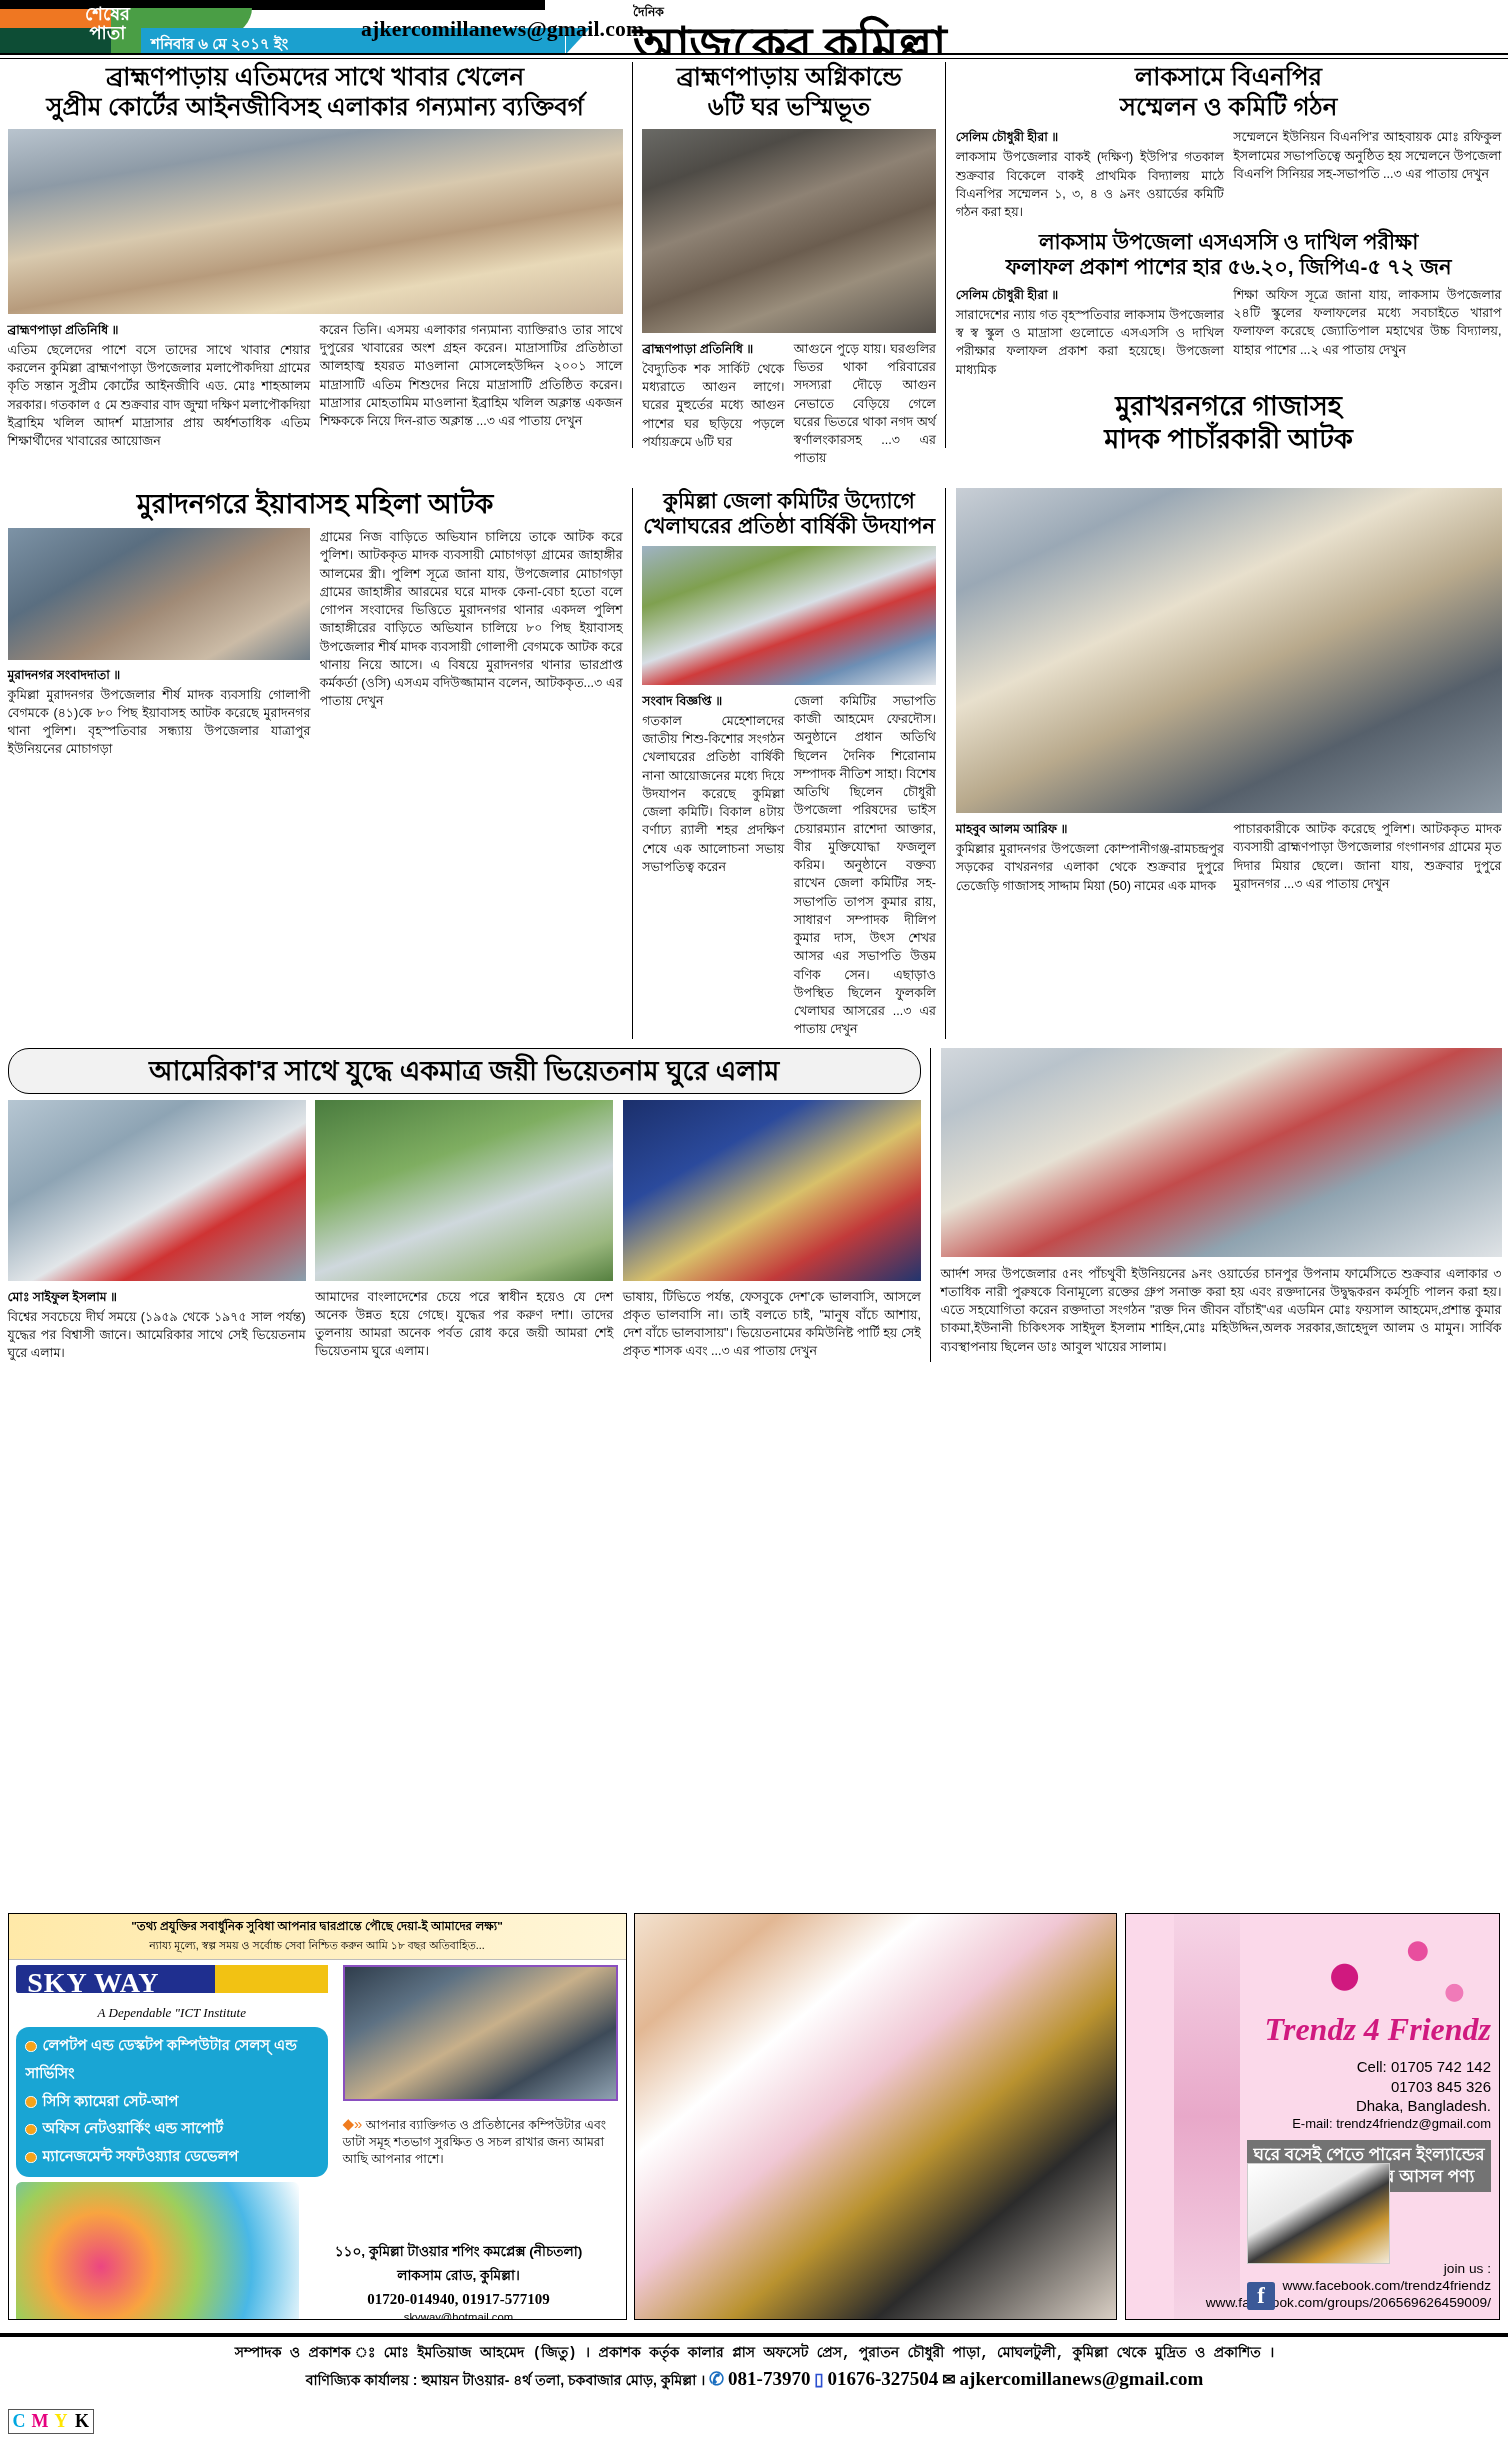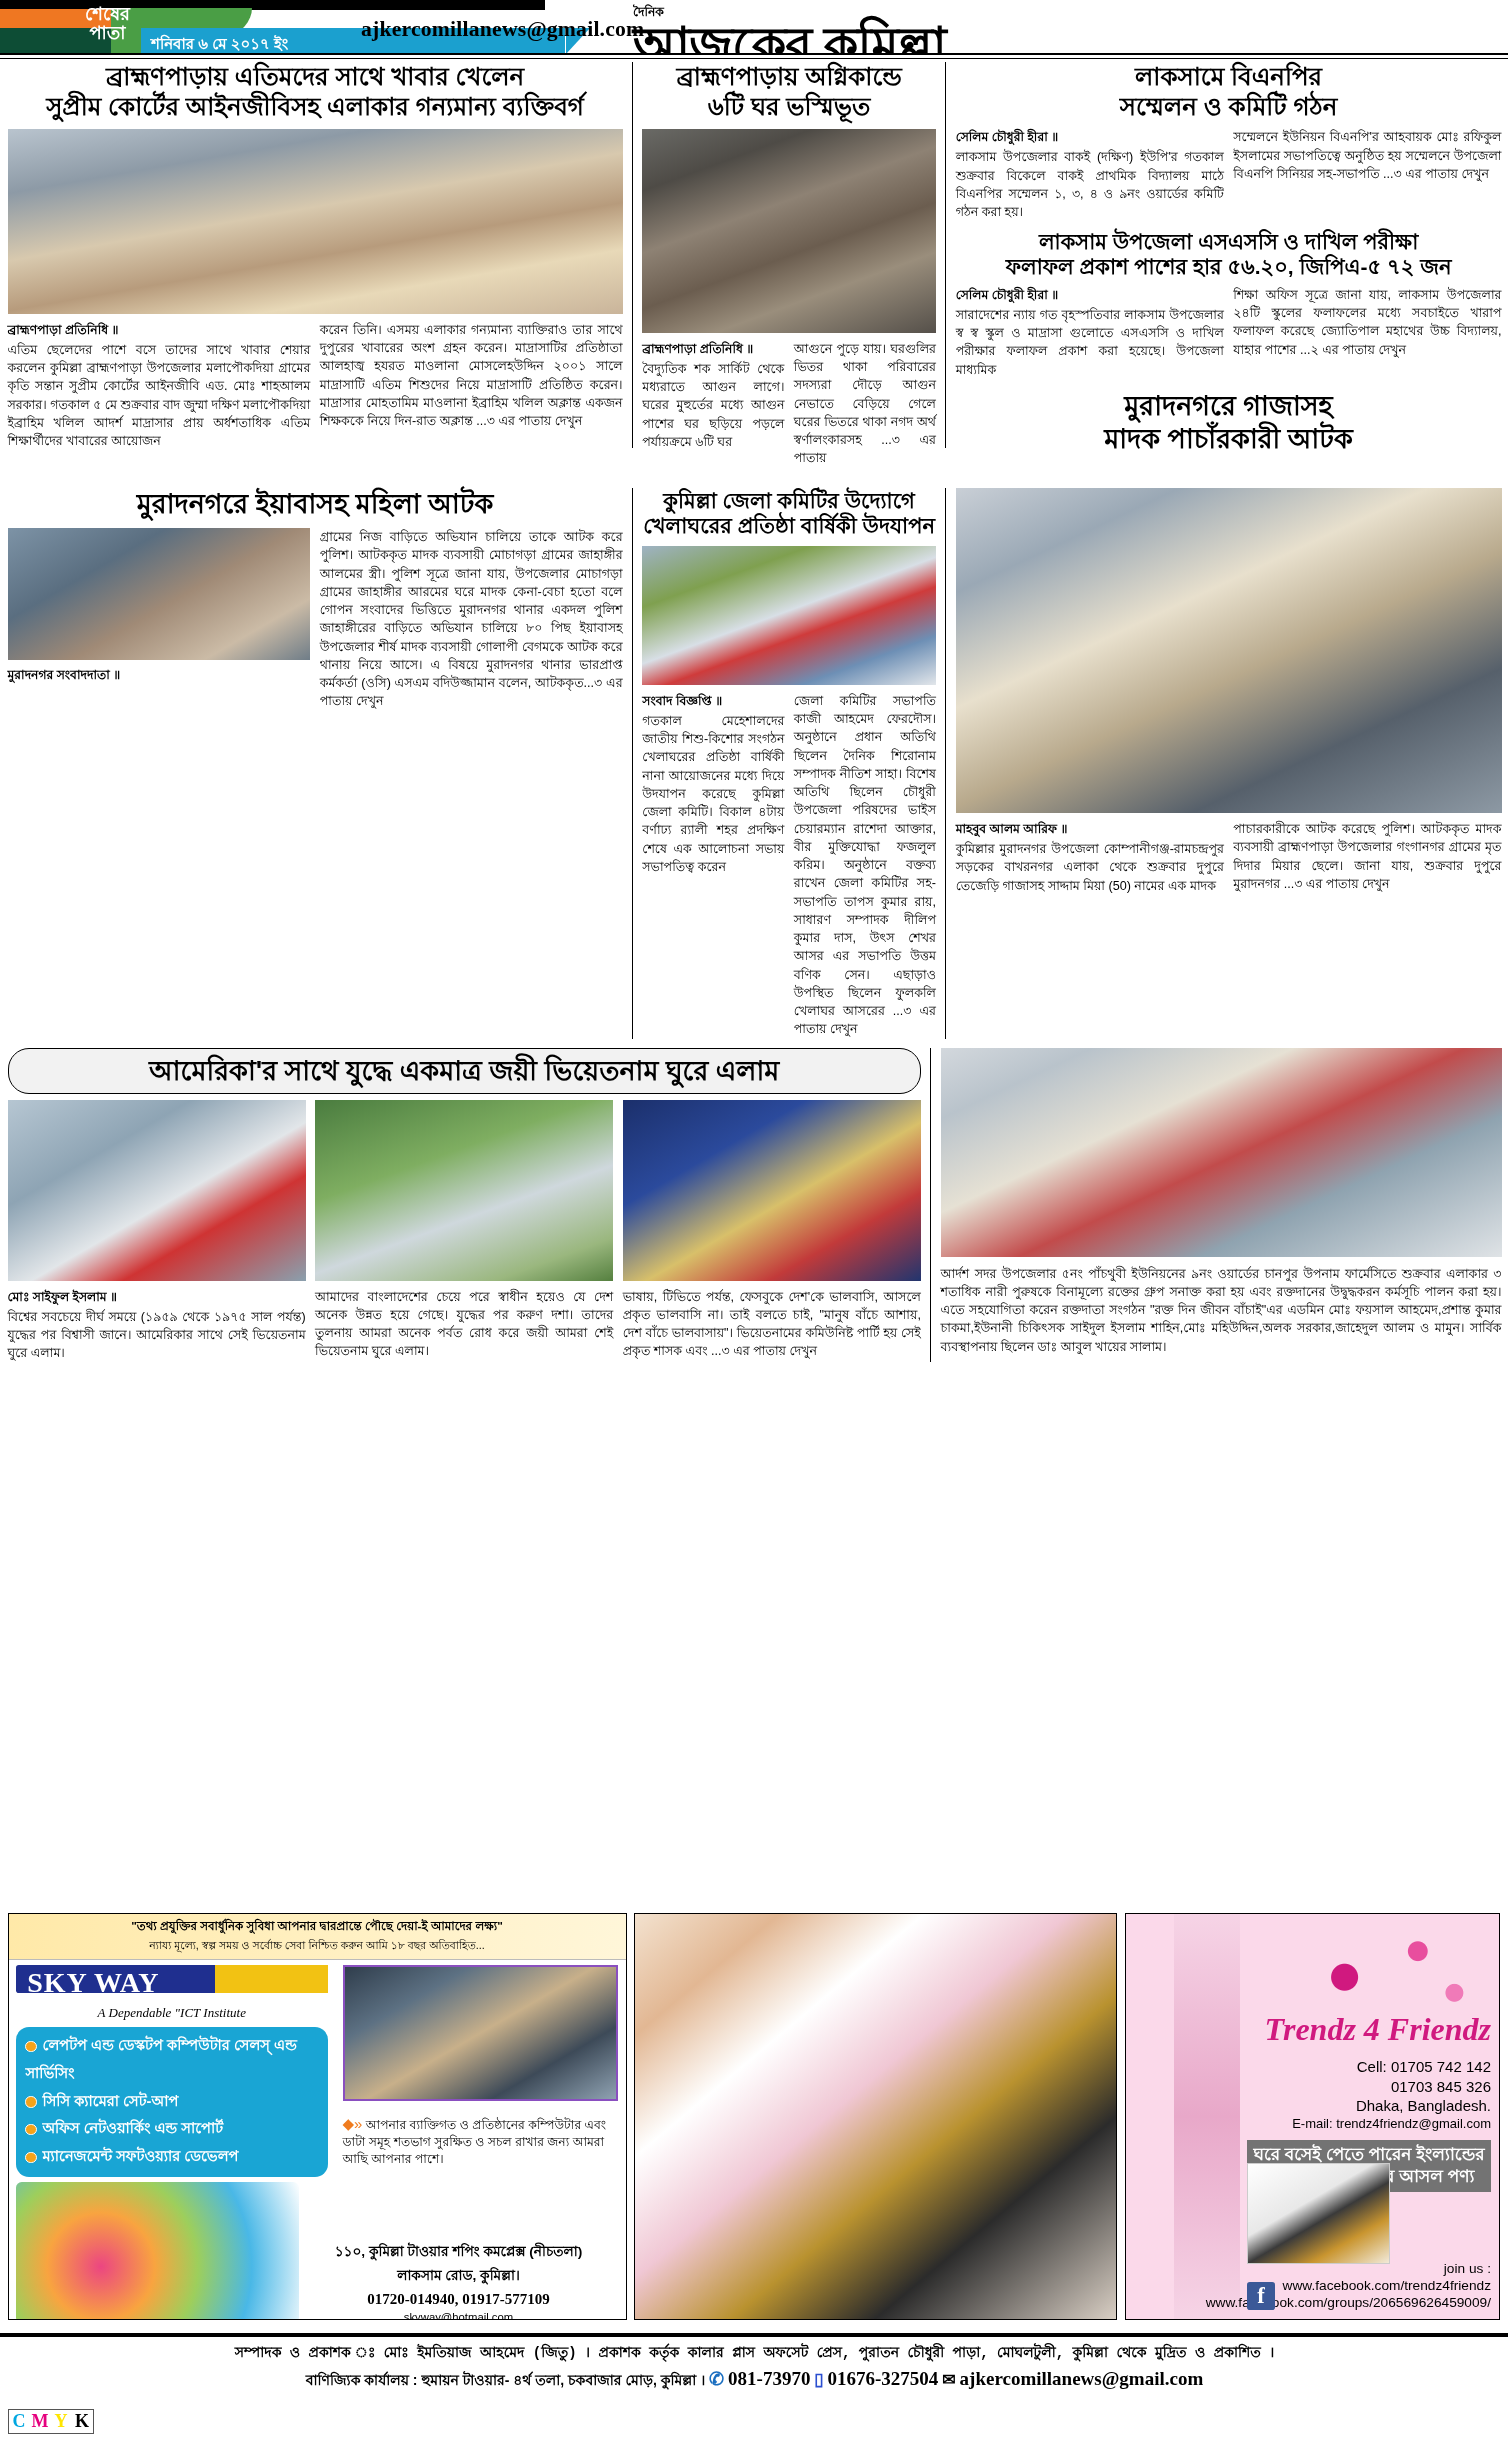--- a/index.html
+++ b/index.html
@@ -173,36 +173,37 @@
               <div class="body-txt">সারাদেশের ন্যায় গত বৃহস্পতিবার লাকসাম উপজেলার স্ব স্ব স্কুল ও মাদ্রাসা গুলোতে এসএসসি ও দাখিল পরীক্ষার ফলাফল প্রকাশ করা হয়েছে। উপজেলা মাধ্যমিক</div>
             </div>
             <div class="col">
               <div class="body-txt">শিক্ষা অফিস সূত্রে জানা যায়, লাকসাম উপজেলার ২৪টি স্কুলের ফলাফলের মধ্যে সবচাইতে খারাপ ফলাফল করেছে জ্যোতিপাল মহাথের উচ্চ বিদ্যালয়, যাহার পাশের ...২ এর পাতায় দেখুন</div>
             </div>
           </div>
         </div>
 
         <div style="margin-top:11.3px;">
           <h1 class="hl hl-xl">
-            <span>মুরাদনগরে গাজাসহ</span><br>
+            <span>মুরাখরনগরে গাজাসহ</span><br>
             <span>মাদক পাচাঁরকারী আটক</span>
           </h1>
         </div>
       </div>
     </div>
 
     <div style="display:flex;margin-top:20px;">
 
       <div style="width:622px;padding-right:9.4px;">
         <h1 class="hl hl-xl">মুরাদনগরে ইয়াবাসহ মহিলা আটক</h1>
         <div class="cols2" style="margin-top:7.5px;">
           <div class="col">
             <div class="ph" style="height:132px;
                  background:linear-gradient(150deg,#7d93a6 0%,#5a6e80 30%,#a08a76 55%,#cbbba6 80%,#6f7d88 100%);"></div>
             <div class="byline" style="margin-top:5.7px;">মুরাদনগর সংবাদদাতা ॥</div>
+            <div class="body-txt">কুমিল্লা মুরাদনগর উপজেলার শীর্ষ মাদক ব্যবসায়ি গোলাপী বেগমকে (৪১)কে ৮০ পিছ ইয়াবাসহ আটক করেছে মুরাদনগর থানা পুলিশ। বৃহস্পতিবার সন্ধ্যায় উপজেলার যাত্রাপুর ইউনিয়নের মোচাগড়া</div>
           </div>
           <div class="col">
             <div class="body-txt">গ্রামের নিজ বাড়িতে অভিযান চালিয়ে তাকে আটক করে পুলিশ। আটককৃত মাদক ব্যবসায়ী মোচাগড়া গ্রামের জাহাঙ্গীর আলমের স্ত্রী। পুলিশ সূত্রে জানা যায়, উপজেলার মোচাগড়া গ্রামের জাহাঙ্গীর আরমের ঘরে মাদক কেনা-বেচা হতো বলে গোপন সংবাদের ভিত্তিতে মুরাদনগর থানার একদল পুলিশ জাহাঙ্গীরের বাড়িতে অভিযান চালিয়ে ৮০ পিছ ইয়াবাসহ উপজেলার শীর্ষ মাদক ব্যবসায়ী গোলাপী বেগমকে আটক করে থানায় নিয়ে আসে। এ বিষয়ে মুরাদনগর থানার ভারপ্রাপ্ত কর্মকর্তা (ওসি) এসএম বদিউজ্জামান বলেন, আটককৃত...৩ এর পাতায় দেখুন</div>
           </div>
         </div>
       </div>
 
       <div style="width:0.9px;background:#000;flex:0 0 0.9px;"></div>
 
       <div style="width:297px;padding:0 9.4px;">

